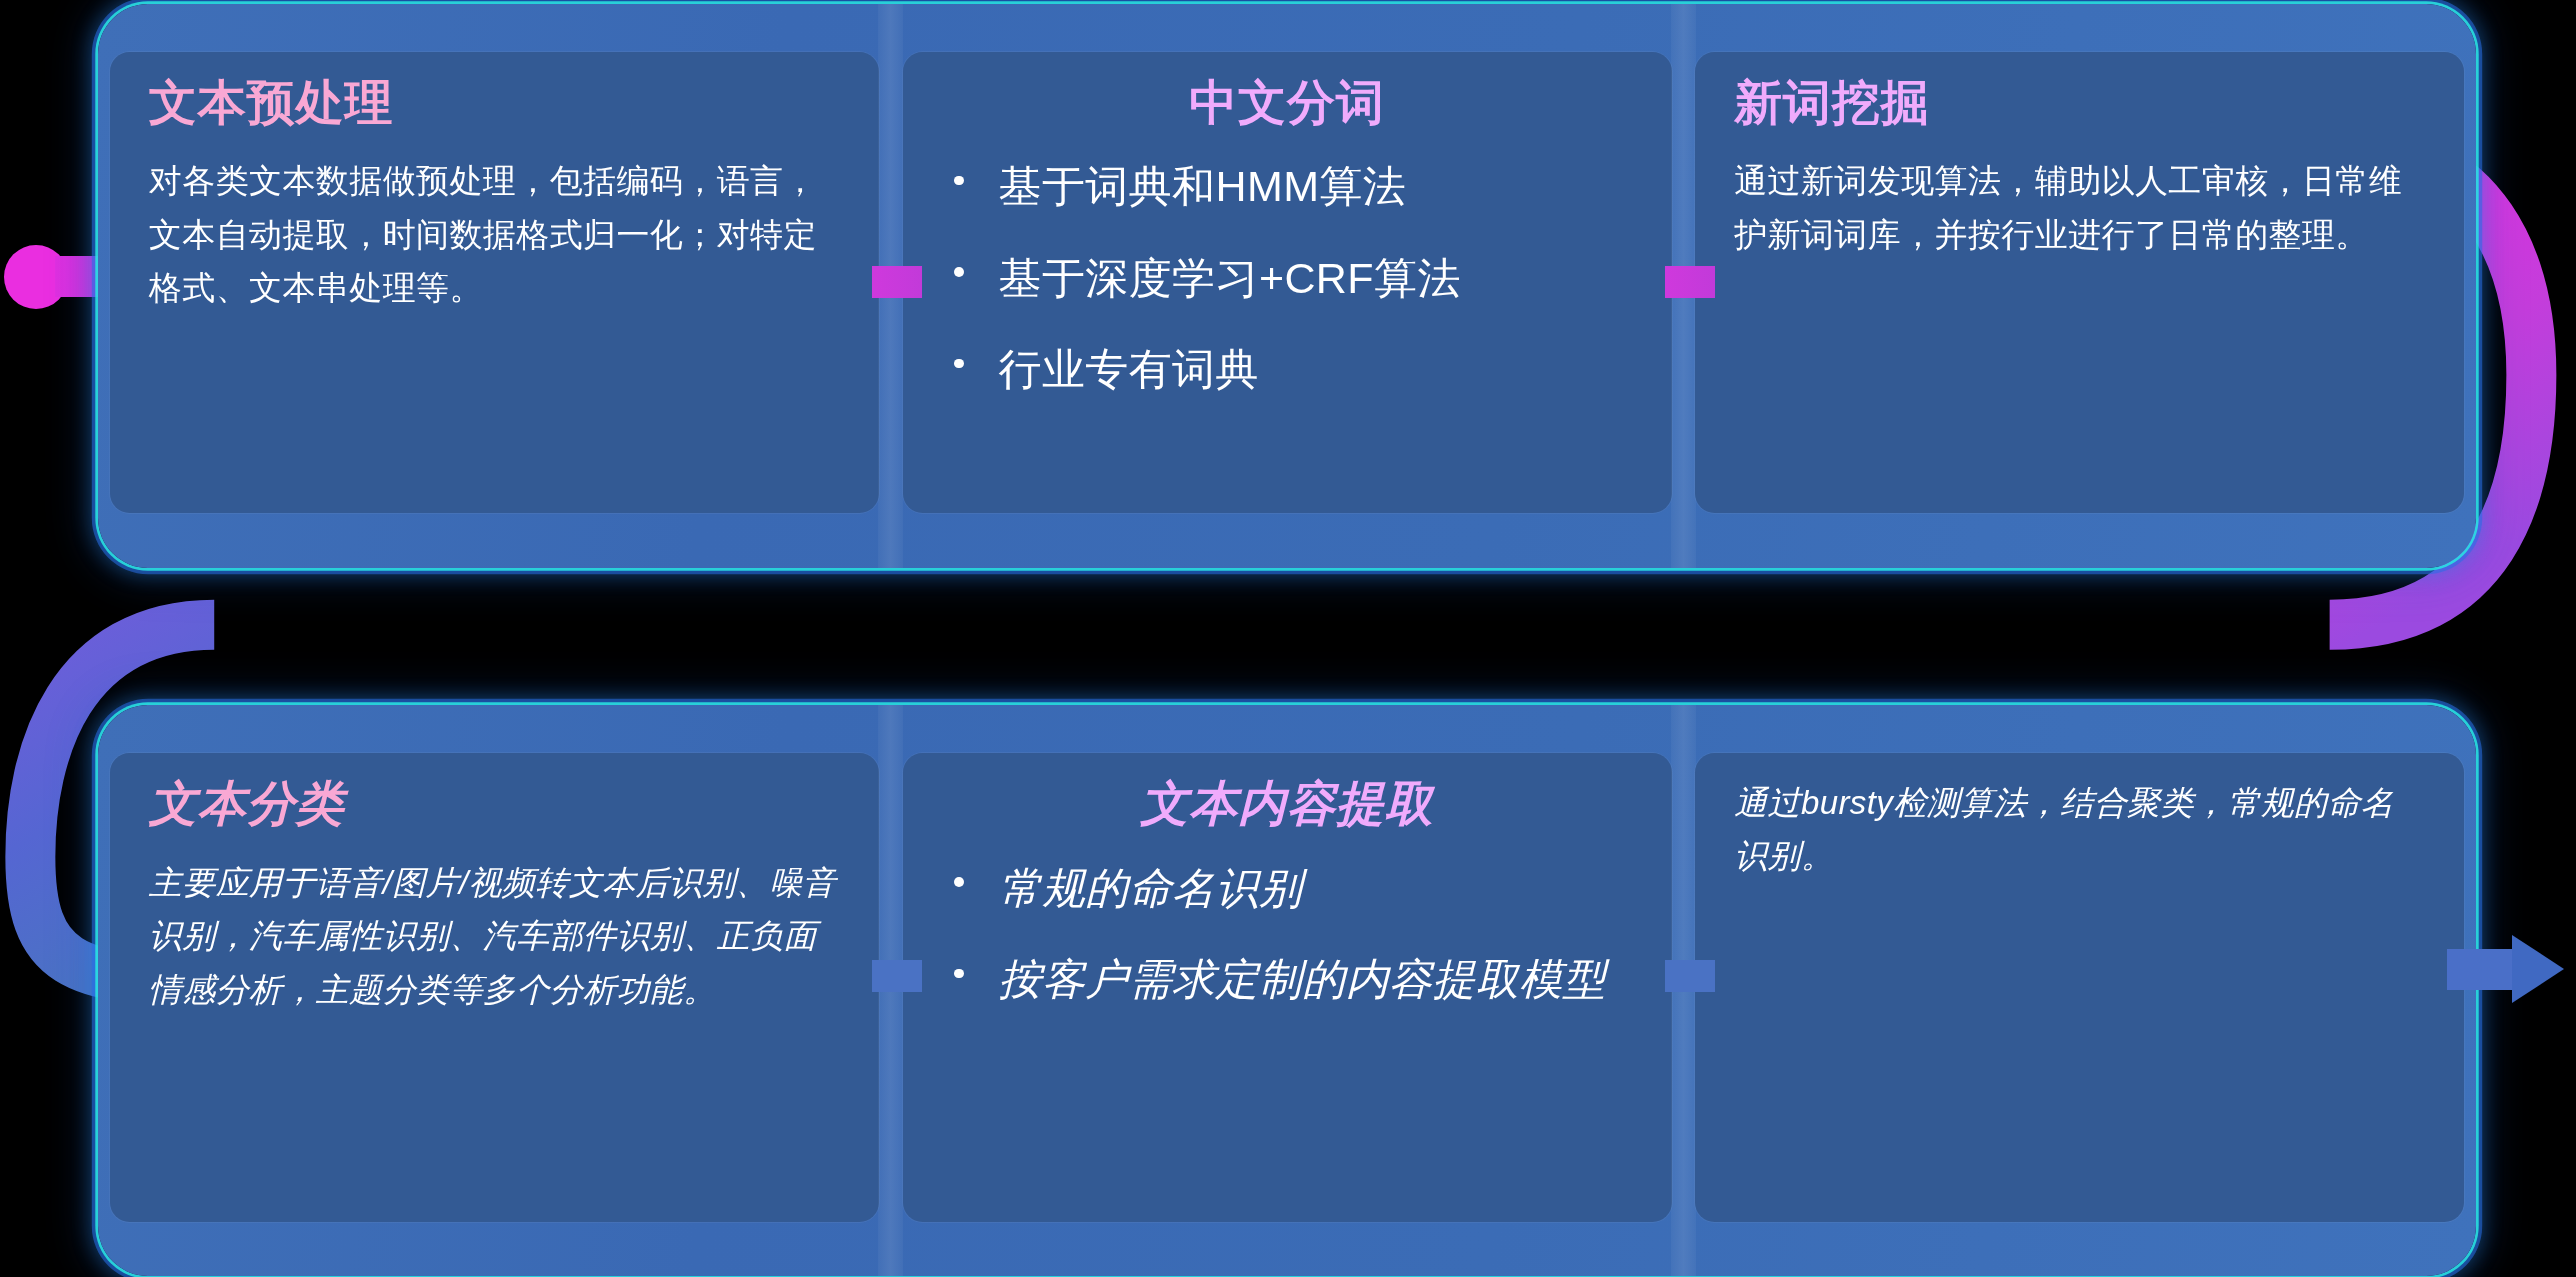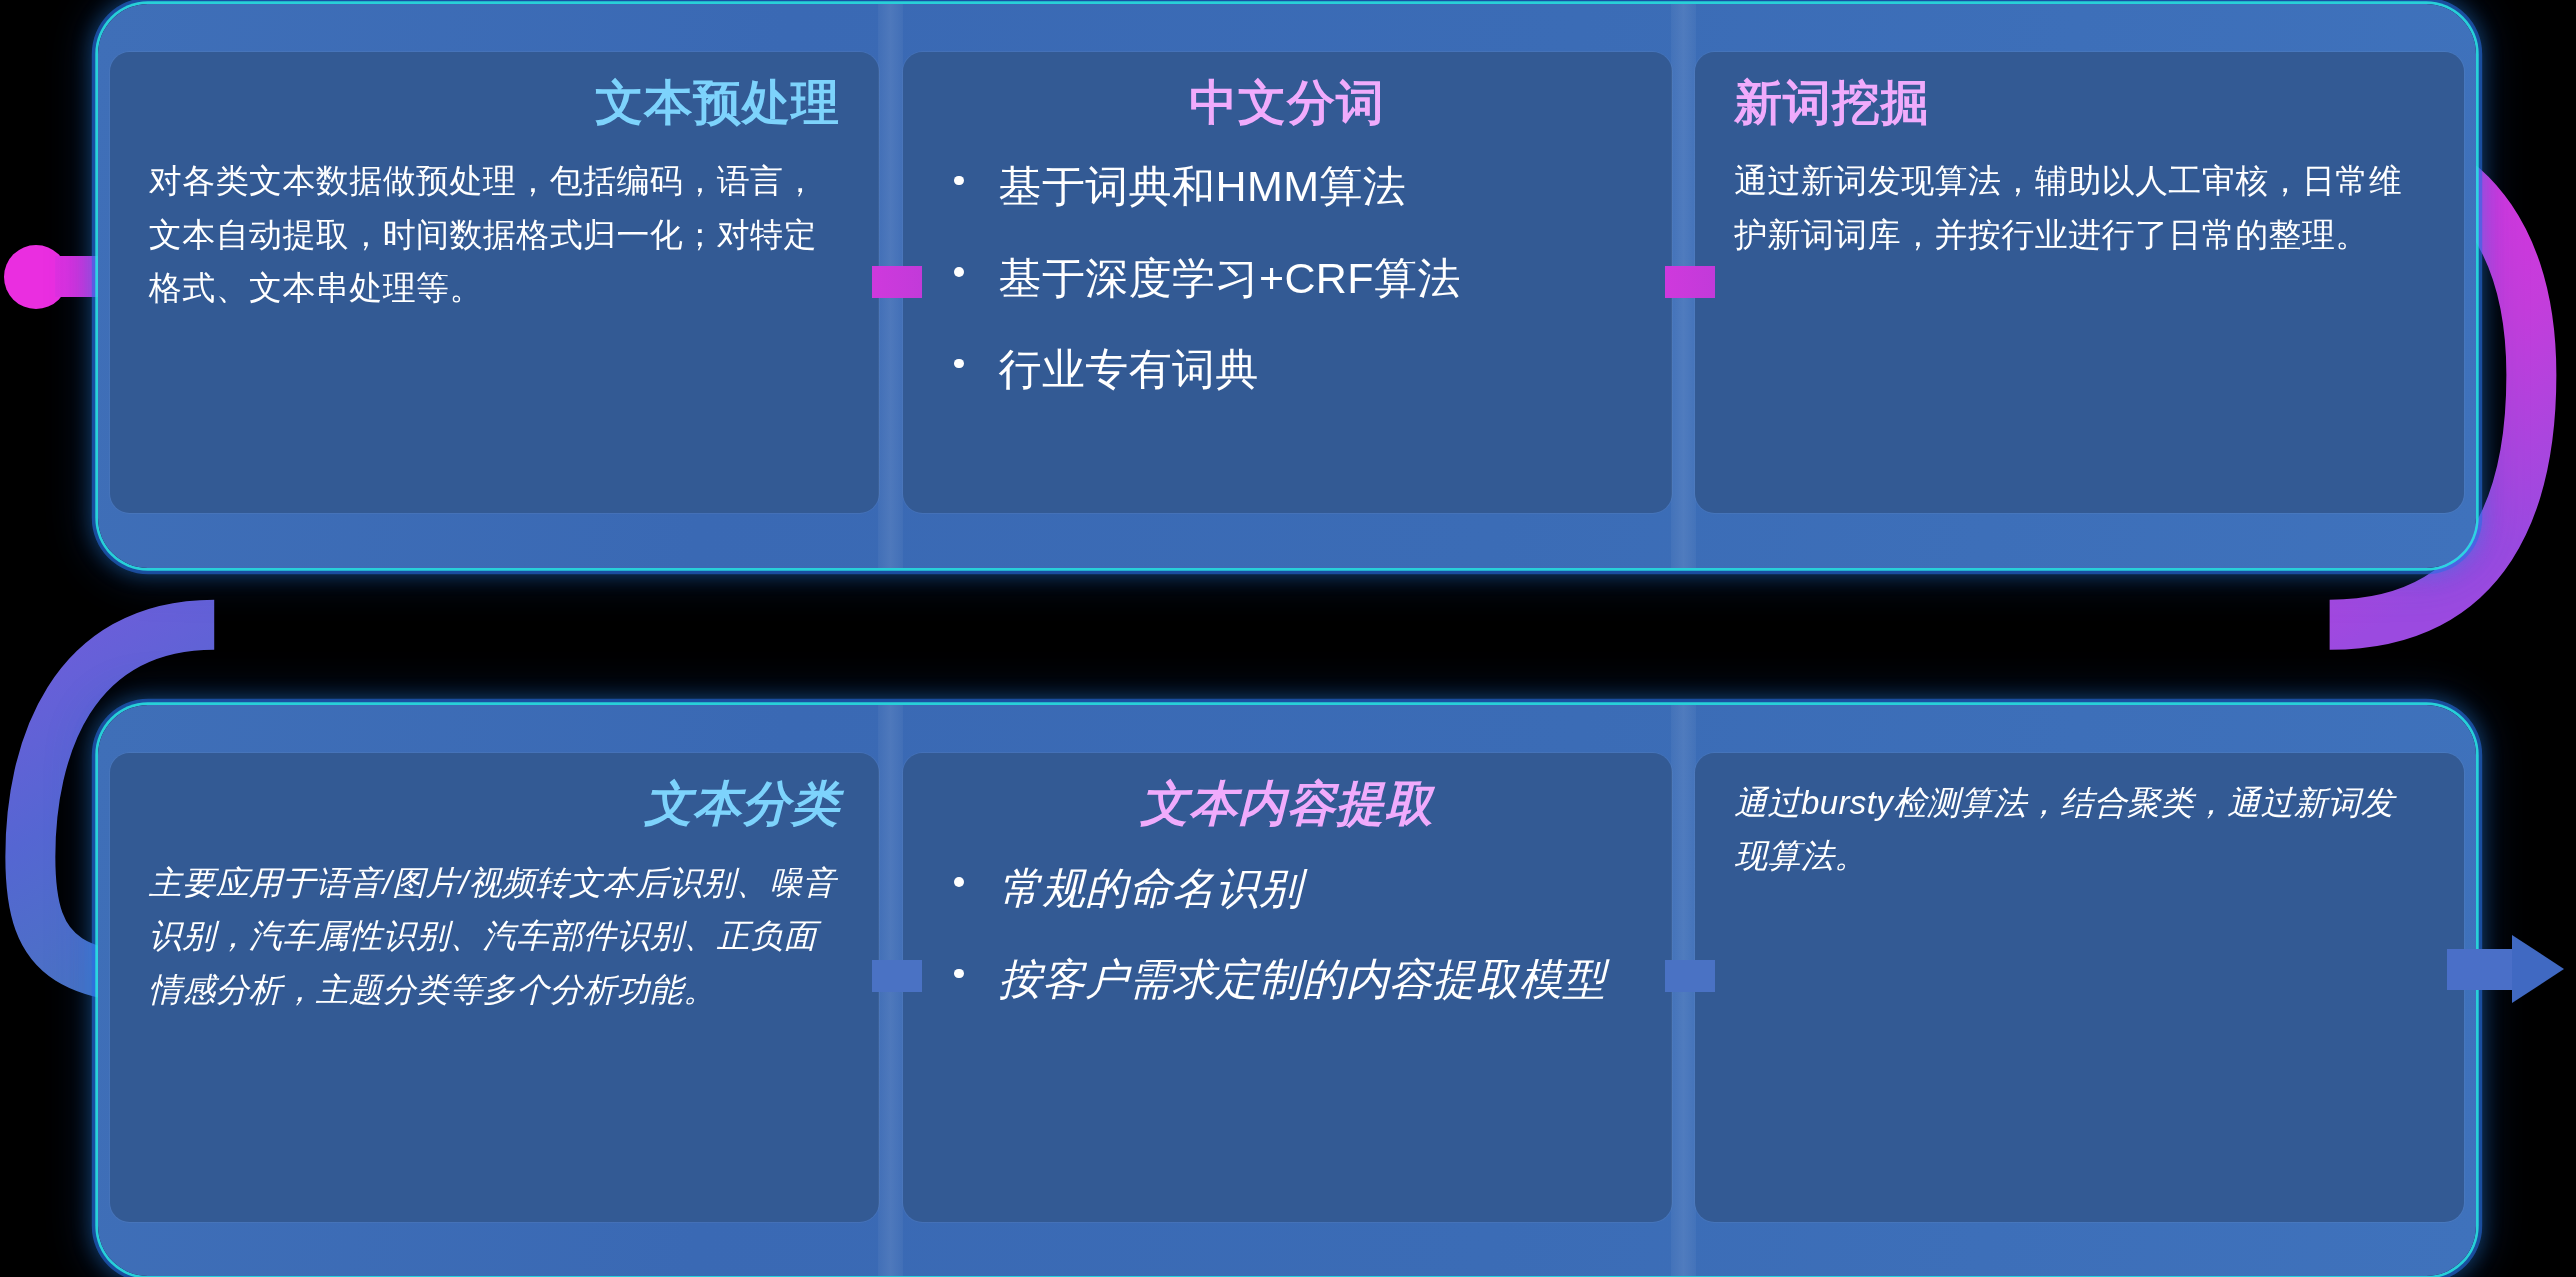--- a/index.html
+++ b/index.html
@@ -60,21 +60,21 @@
   #row2 .card { height: 469px; font-style: italic; }
 
   .card-title {
     font-size: 48px;
     font-weight: 700;
     line-height: 1.18;
     letter-spacing: 0.9px;
     margin-bottom: 23px;
     white-space: nowrap;
   }
-  .t-green  { color: #7dd3fc; text-align: right; }
+  .t-green  { color: #f9a8d4; }
   .t-lime   { color: #f0abfc; text-align: center; }
   .t-gold   { color: #f0abfc; }
 
   .card-body {
     color: #ffffff;
     font-size: 33px;
     line-height: 1.62;
     letter-spacing: 0.4px;
   }
   ul.bullets { list-style: none; }
@@ -214,21 +214,21 @@
         <div class="card-title t-lime">文本内容提取</div>
         <ul class="bullets">
           <li>常规的命名识别</li>
           <li>按客户需求定制的内容提取模型</li>
         </ul>
       </div>
     </div>
 
     <div class="slot">
       <div class="card">
-        <div class="card-body">通过bursty检测算法，结合聚类，通过新词发现算法。</div>
+        <div class="card-body">通过bursty检测算法，结合聚类，常规的命名识别。</div>
       </div>
     </div>
   </div>
 
   <div class="chip blue" style="left:872px; top:960px;"></div>
   <div class="chip blue" style="left:1665px; top:960px;"></div>
 
   <div id="end-bar"></div>
   <div id="end-head"></div>
 

